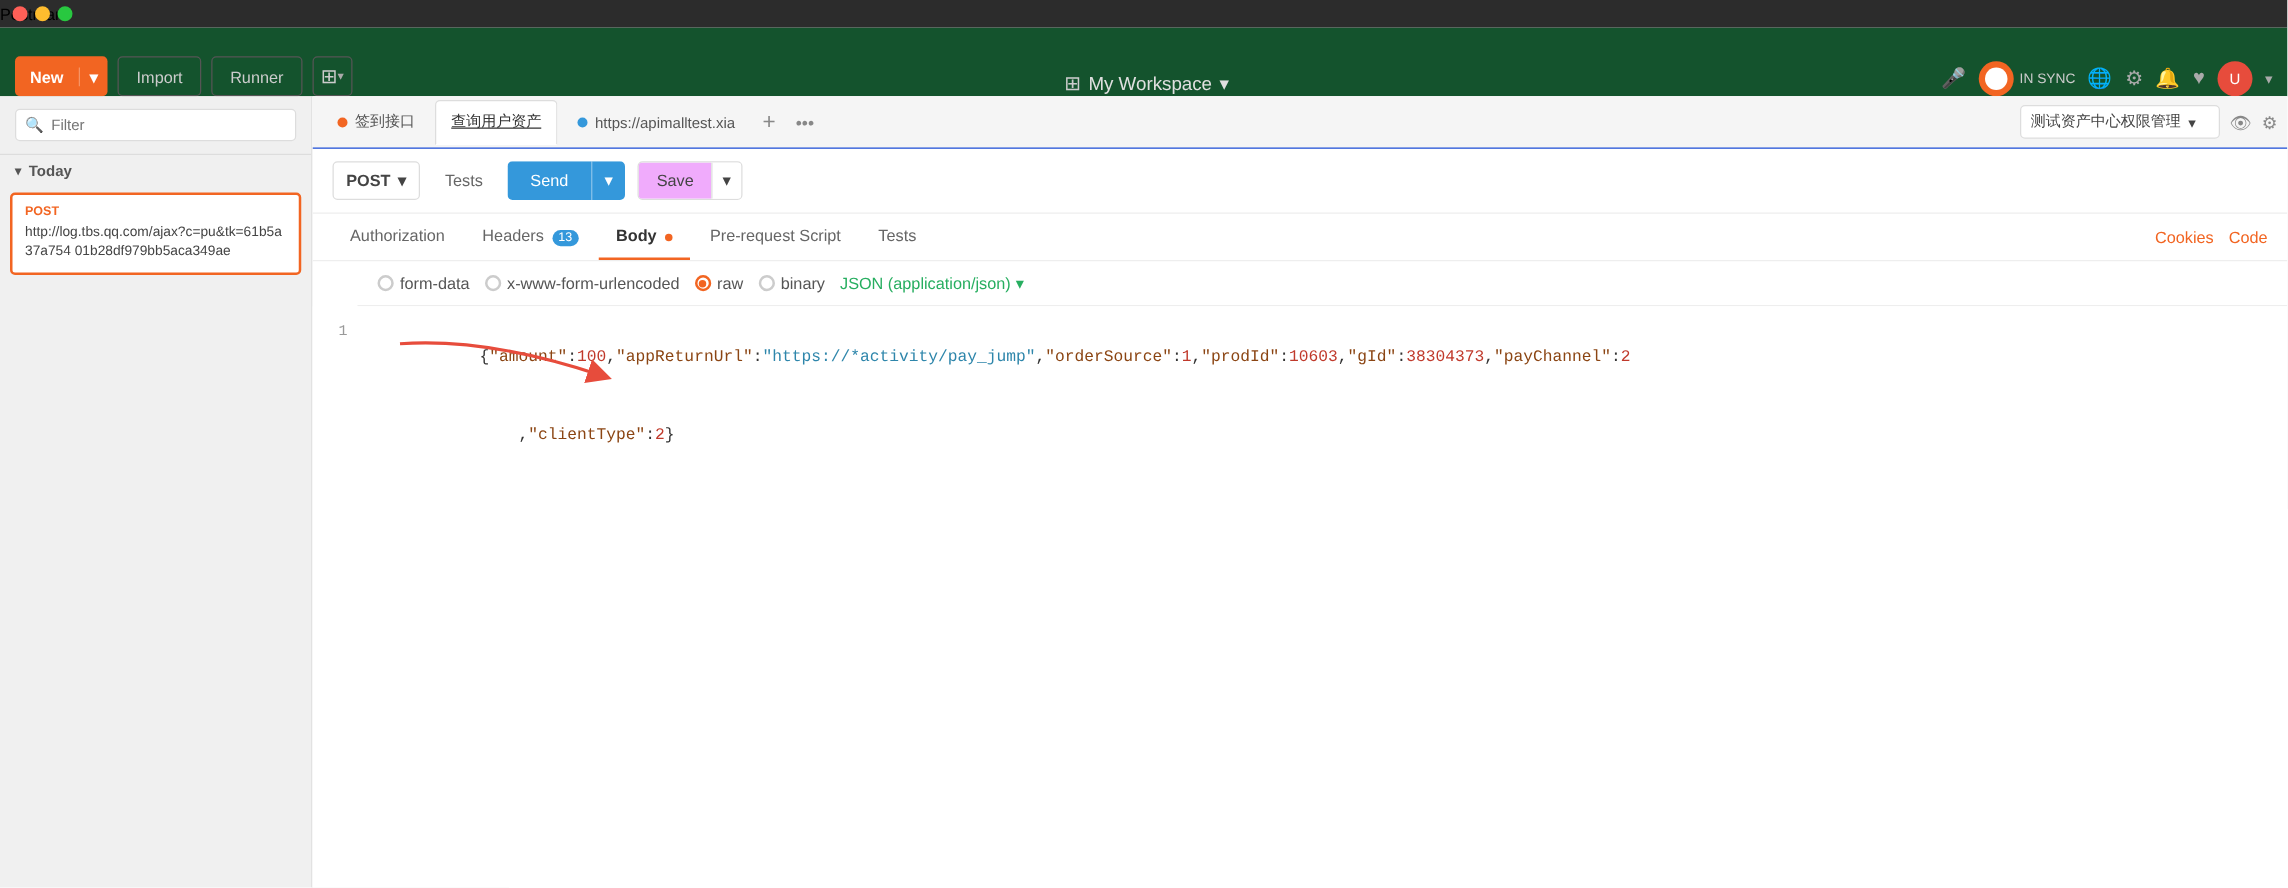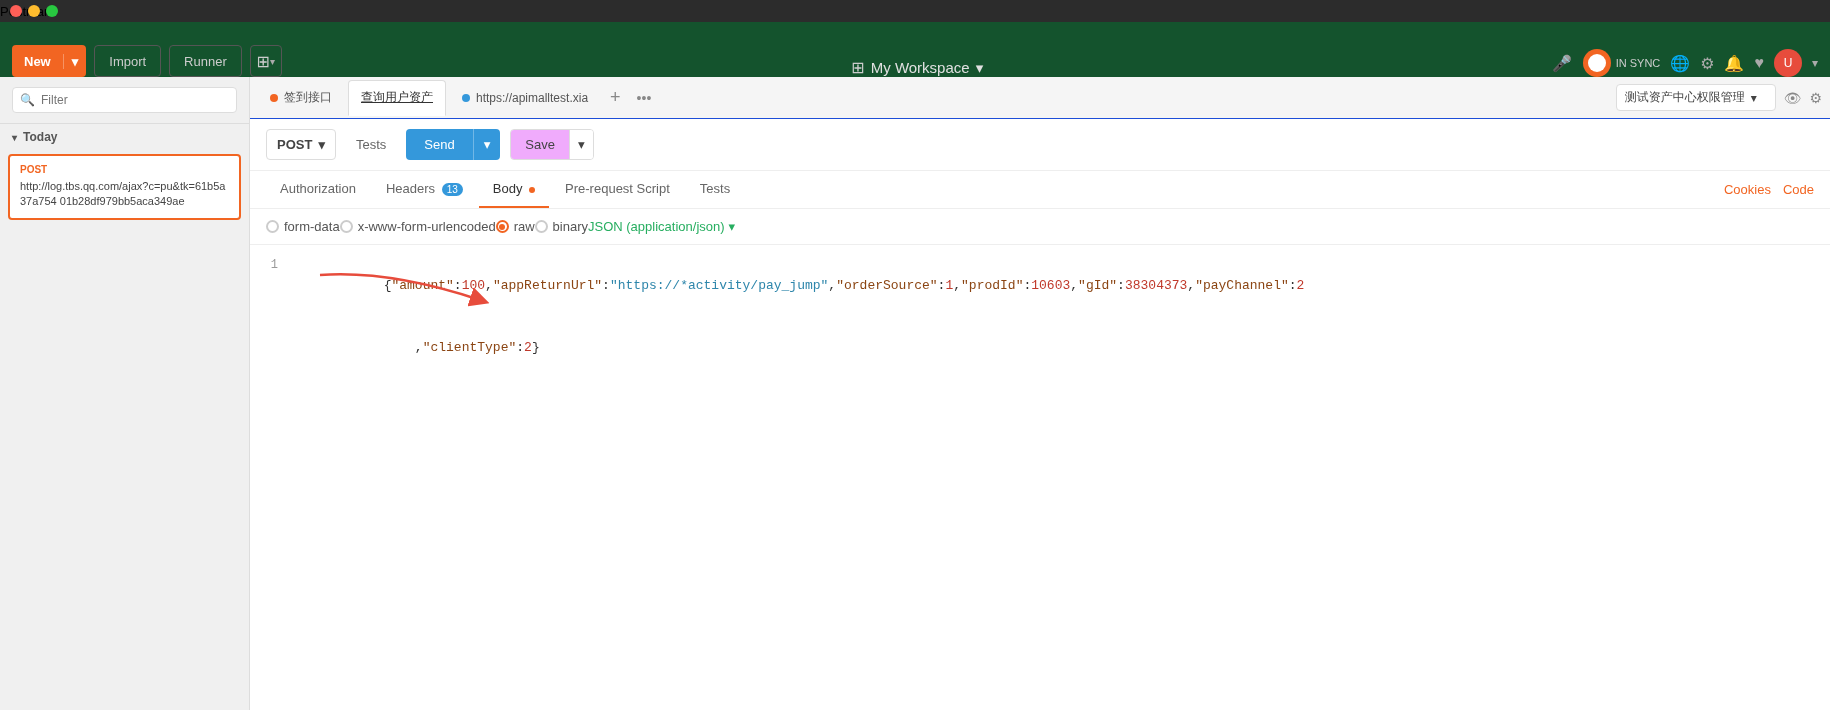--- a/index.html
+++ b/index.html
@@ -344,40 +344,41 @@
     .req-tab {
       padding: 10px 14px;
       font-size: 13px;
       color: #666;
       cursor: pointer;
       border-bottom: 2px solid transparent;
     }
     .req-tab.active {
       color: #333;
       border-bottom: 2px solid #f26522;
-      font-weight: 400;
+      font-weight: 700;
     }
     .req-tab-badge {
       background: #3498db;
       color: white;
       border-radius: 8px;
       padding: 1px 5px;
       font-size: 10px;
       margin-left: 3px;
     }
     .req-tab-dot { width: 6px; height: 6px; border-radius: 50%; background: #f26522; display: inline-block; margin-left: 3px; vertical-align: middle; }
     .req-tab-right { margin-left: auto; display: flex; gap: 12px; }
     .cookies-link, .code-link { color: #f26522; font-size: 13px; cursor: pointer; }
 
     
     .body-options {
       display: flex;
       padding: 10px 16px;
-      gap: 0;
+      gap: 12px;
       border-bottom: 1px solid #eee;
+      margin-left: 36px;
     }
     .radio-opt {
       display: flex;
       align-items: center;
       gap: 5px;
       font-size: 13px;
       color: #555;
       cursor: pointer;
     }
     .radio-circle {

